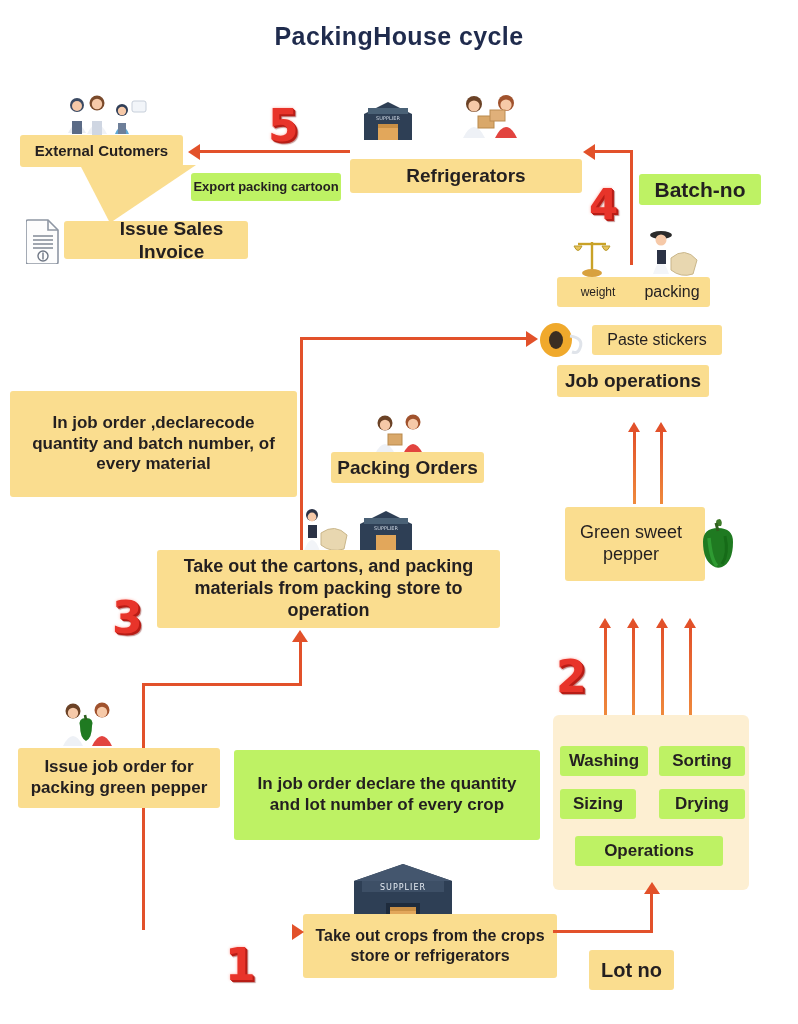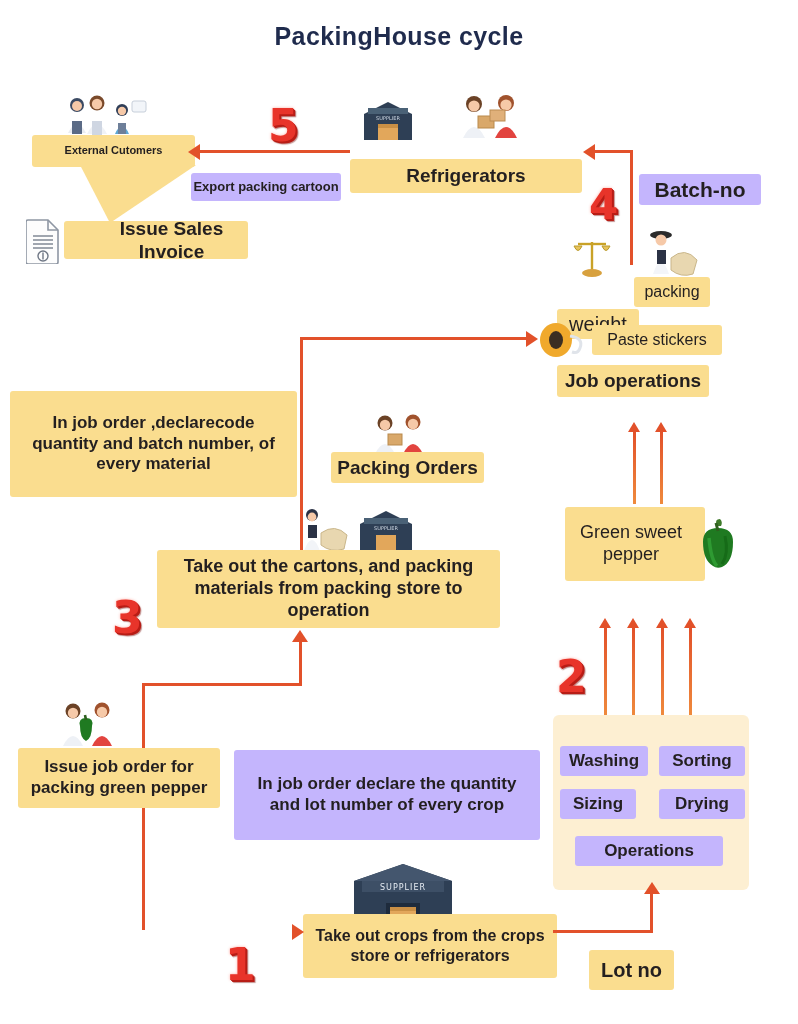--- a/index.html
+++ b/index.html
@@ -24,21 +24,21 @@
 
   
   .box {
     position: absolute;
     display: flex; align-items: center; justify-content: center;
     text-align: center;
     line-height: 1.22;
     border-radius: 3px;
   }
   .yellow { background: #fadd8f; }
-  .orange { background: #c4b5fd; }
+  .orange { background: #bef264; }
   .panel  { background: #fdefd2; border-radius: 6px; }
 
   
   .num {
     position: absolute;
     font-family: "DejaVu Sans", sans-serif;
     font-weight: bold;
     color: #e8342a;
     text-shadow:
       1px 1px 0 #b81d16,
@@ -100,21 +100,21 @@
           <rect x="32" y="28" width="10" height="14" fill="#cfd6e2"></rect>
         <circle cx="62" cy="17" r="6" fill="#2f3e57"></circle>
           <circle cx="62" cy="18" r="4.2" fill="#f6c9a8"></circle>
         <path d="M55 41 q7 -16 14 0z" fill="#5fa8d3"></path>
           <rect x="58" y="30" width="8" height="11" fill="#6e7f99"></rect>
         <rect x="72" y="8" width="14" height="11" rx="2" fill="#f2f5f9" stroke="#c7cfda"></rect>
       </g>
     </svg>
   </div>
 
-  <div class="box yellow" style="left:32px; top:135px; width:163px; height:32px; font-size:11px; font-weight:600;text-align:right;">
+  <div class="box yellow" style="left:20px; top:135px; width:163px; height:32px; font-size:15px; font-weight:600;text-align:right;">
     <span>External Cutomers</span>
   </div>
 
   <div class="tail" style="left:78px; top:165px;"></div>
 
   <div class="icon" style="left:26px; top:218px; width:34px; height:46px;">
     <svg width="34" height="46" viewBox="0 0 34 46">
       <path d="M2 2 h20 l10 10 v32 a2 2 0 0 1 -2 2 h-28 a2 2 0 0 1 -2 -2 v-40 a2 2 0 0 1 2 -2z" fill="#fdfdfd" stroke="#8e96a3" stroke-width="1.6"></path>
       <path d="M22 2 v10 h10" fill="none" stroke="#8e96a3" stroke-width="1.6"></path>
       <g stroke="#6f7785" stroke-width="1.3">
@@ -192,21 +192,21 @@
   <div class="icon" style="left:639px; top:228px; width:62px; height:52px;">
     <svg width="62" height="52" viewBox="0 0 62 52">
       <ellipse cx="22" cy="7" rx="11" ry="4" fill="#2b2b2b"></ellipse>
       <circle cx="22" cy="12" r="5.5" fill="#f6c9a8"></circle>
       <path d="M14 46 q8 -24 16 0z" fill="#f3f5f9"></path>
       <rect x="18" y="22" width="9" height="14" fill="#2b3245"></rect>
       <path d="M32 30 q14 -12 26 2 l-4 14 q-12 4 -22 -4z" fill="#e8d7b0" stroke="#c9b68a"></path>
     </svg>
   </div>
 
-  <div class="box yellow" style="left:557px; top:277px; width:82px; height:30px; font-size:20px;margin-top:32px;">
+  <div class="box yellow" style="left:557px; top:277px; width:82px; height:30px; font-size:12px;">
     <span>weight</span>
   </div>
   <div class="box yellow" style="left:634px; top:277px; width:76px; height:30px; font-size:16px;">
     <span>packing</span>
   </div>
 
   <div class="icon" style="left:536px; top:320px; width:56px; height:40px;">
     <svg width="56" height="40" viewBox="0 0 56 40">
       <ellipse cx="20" cy="20" rx="16" ry="17" fill="#f0a92c"></ellipse>
       <ellipse cx="20" cy="20" rx="7" ry="9" fill="#3b2e22"></ellipse>

